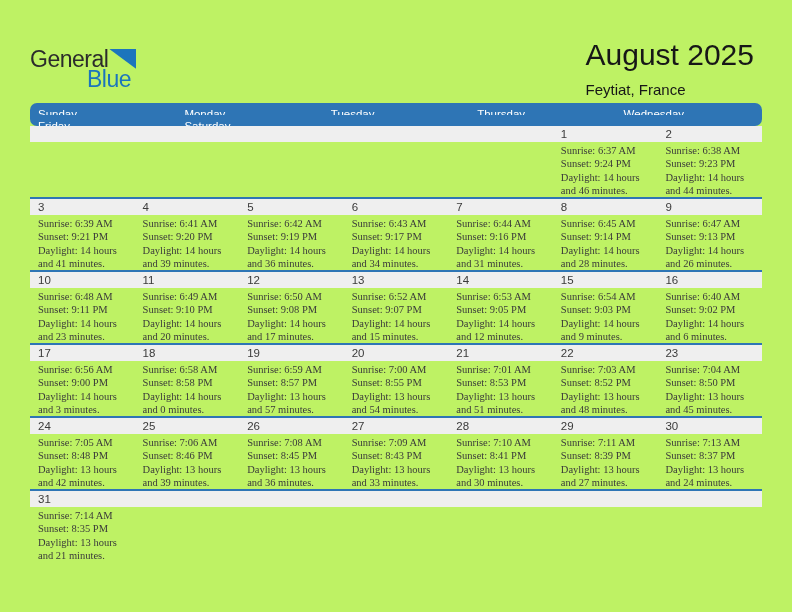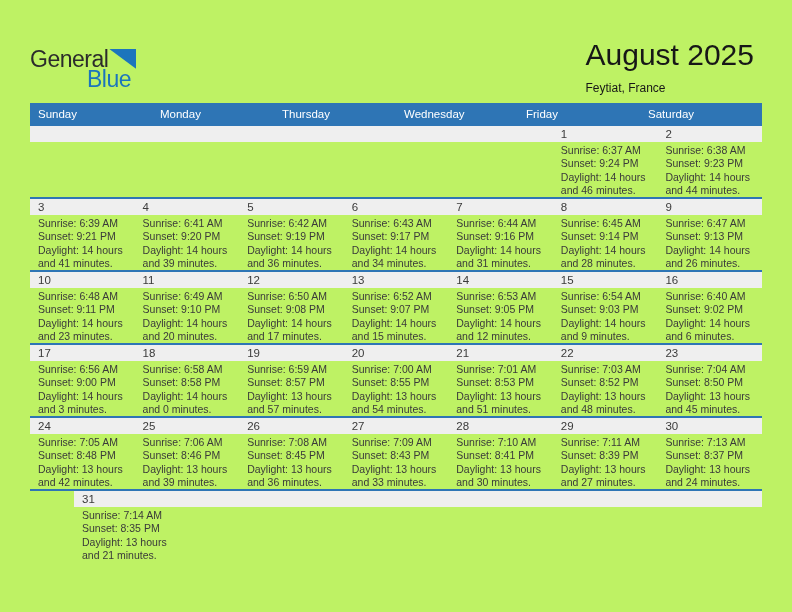--- a/index.html
+++ b/index.html
@@ -17,33 +17,33 @@
   .logo{position:absolute;left:30px;top:46px;}
   .logo-row1{display:flex;align-items:flex-start;}
   .logo-general{font-size:23px;color:#2b2b2b;letter-spacing:-0.5px;}
   .logo-triangle{display:inline-block;width:27px;height:20px;margin-left:1px;margin-top:3px;
     background:var(--logo-blue);clip-path:polygon(0 0,100% 0,100% 100%);}
   .logo-blue-text{font-size:23px;color:var(--logo-blue);letter-spacing:-0.5px;margin-top:-7px;padding-left:57px;}
 
   
   .titles{position:absolute;right:30px;top:38px;padding-right:8px;}
   .title{font-size:30px;color:var(--title-dark);}
-  .subtitle{font-size:12px;color:var(--title-dark);margin-top:9px;}
+  .subtitle{font-size:15px;color:var(--title-dark);margin-top:9px;}
 
   
   .calendar{position:absolute;left:30px;top:103px;width:732px;}
-  .weekday-bar{display:grid;grid-template-columns:repeat(6,1fr);background:var(--blue);height:23px;}
+  .weekday-bar{display:grid;grid-template-columns:repeat(5,1fr);background:var(--blue);height:23px;border-radius:7px;}
   .wd{color:#ffffff;font-size:11.5px;line-height:23px;padding-left:8px;overflow:hidden;white-space:nowrap;}
 
   .week{height:71px;border-bottom:2px solid var(--blue);overflow:hidden;}
-  .week.last{border-bottom:none;margin-left:44px;}
+  .week.last{border-bottom:none;}
   .numbers{display:grid;grid-template-columns:repeat(7,1fr);background:var(--strip-gray);height:16px;}
   .num-cell{padding:2px 0 0 8px;font-size:11.5px;color:var(--text-dark);}
   .details{display:grid;grid-template-columns:repeat(7,1fr);}
-  .det-cell{padding:2px 3px 0 8px;}
+  .det-cell{padding:2px 3px 0 8px;font-family:Liberation Serif, serif;}
   .line{font-size:10.5px;line-height:13.3px;color:var(--text-dark);white-space:nowrap;overflow:hidden;}
 </style>
 </head>
 <body>
 
 <div class="page">
 
   <div class="logo">
     <div class="logo-row1">
       <span class="logo-general">General</span>
@@ -54,20 +54,21 @@
 
   <div class="titles">
     <div class="title">August 2025</div>
     <div class="subtitle">Feytiat, France</div>
   </div>
 
   <div class="calendar">
     <div class="weekday-bar">
       <div class="wd">Sunday</div>
       <div class="wd">Monday</div>
+      <div class="wd">Tuesday</div>
       <div class="wd">Thursday</div>
       <div class="wd">Wednesday</div>
       <div class="wd">Friday</div>
       <div class="wd">Saturday</div>
     </div>
     <div id="weeks">
         <div class="week">
           <div class="numbers">
             <div class="num-cell"></div>
             <div class="num-cell"></div>

